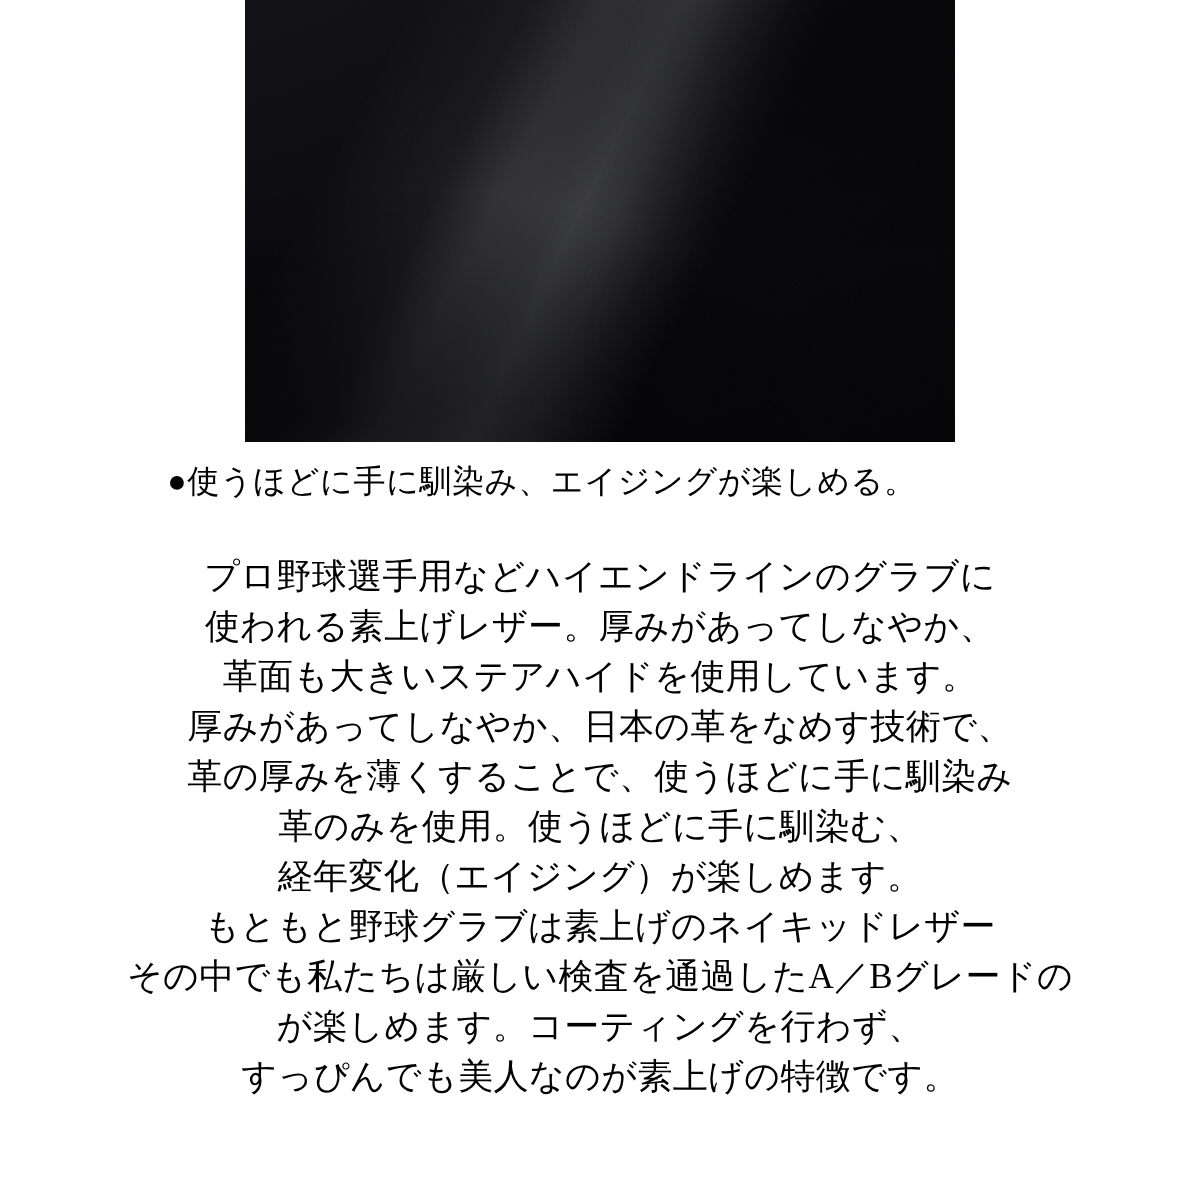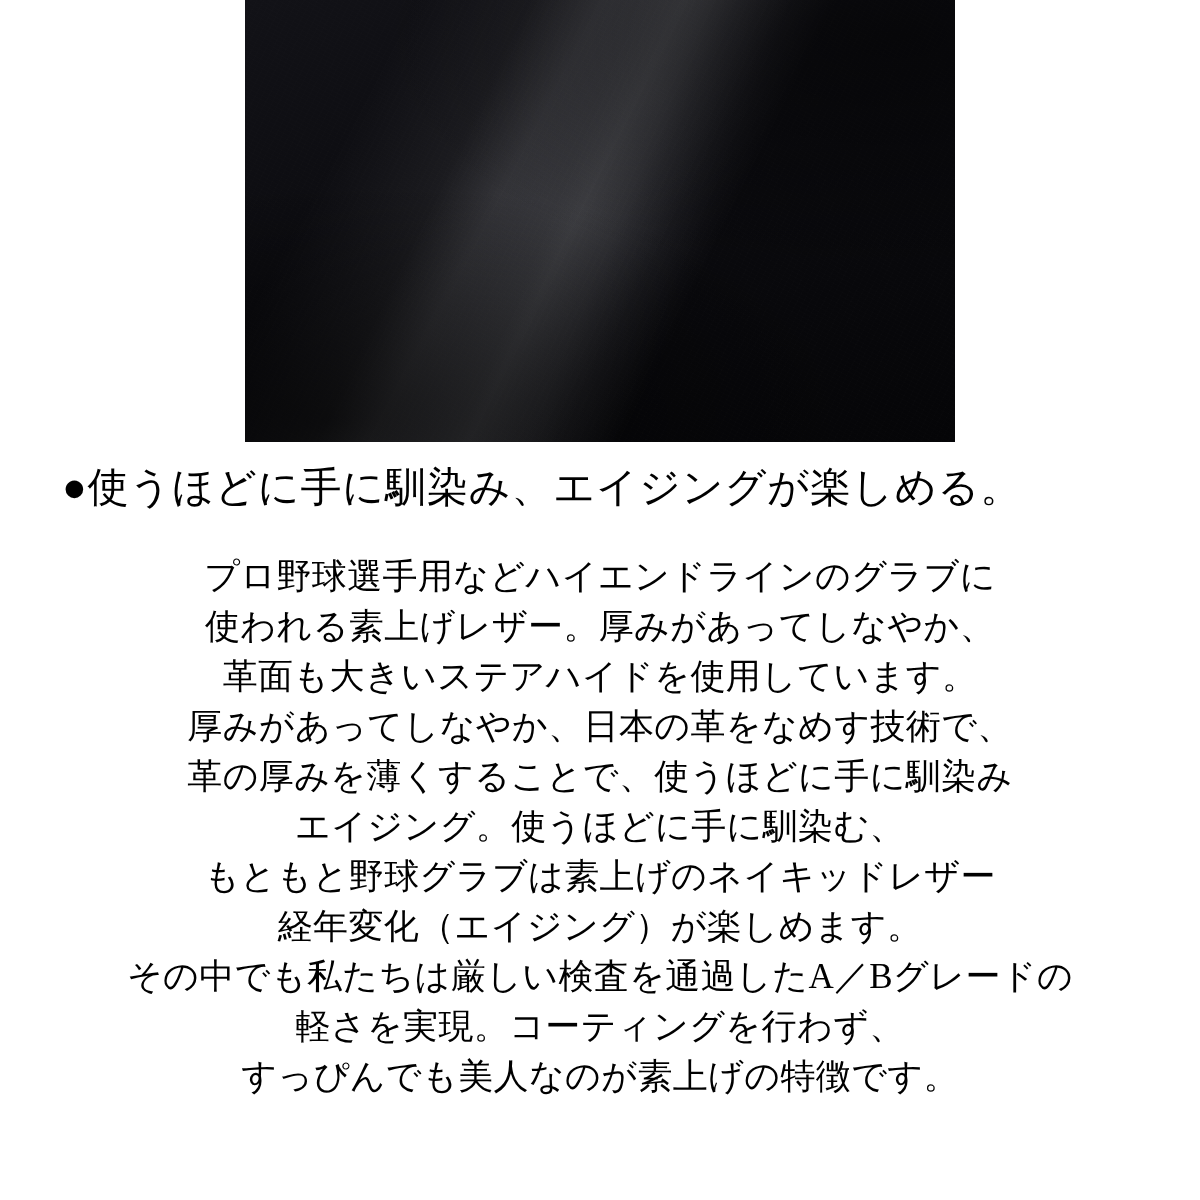--- a/index.html
+++ b/index.html
@@ -80,21 +80,21 @@
     pointer-events: none;
   }
 
   
   .headline {
     position: absolute;
     left: 0;
     top: 460px;
     width: 1084px;
     text-align: center;
-    font-size: 41px;
+    font-size: 32px;
     line-height: 1.35;
     letter-spacing: 0.02em;
     font-weight: 400;
     color: #000;
     white-space: nowrap;
   }
 
   
   .body-copy {
     position: absolute;
@@ -125,21 +125,21 @@
   </div>
 
   <div class="headline">●使うほどに手に馴染み、エイジングが楽しめる。</div>
 
   <div class="body-copy">
     <span class="line">プロ野球選手用などハイエンドラインのグラブに</span>
     <span class="line">使われる素上げレザー。厚みがあってしなやか、</span>
     <span class="line">革面も大きいステアハイドを使用しています。</span>
     <span class="line">厚みがあってしなやか、日本の革をなめす技術で、</span>
     <span class="line">革の厚みを薄くすることで、使うほどに手に馴染み</span>
-    <span class="line">エイジング。使うほどに手に馴染む、</span>
+    <span class="line">革のみを使用。使うほどに手に馴染む、</span>
+    <span class="line">経年変化（エイジング）が楽しめます。</span>
     <span class="line">もともと野球グラブは素上げのネイキッドレザー</span>
-    <span class="line">経年変化（エイジング）が楽しめます。</span>
     <span class="line">その中でも私たちは厳しい検査を通過したA／Bグレードの</span>
-    <span class="line">軽さを実現。コーティングを行わず、</span>
+    <span class="line">が楽しめます。コーティングを行わず、</span>
     <span class="line">すっぴんでも美人なのが素上げの特徴です。</span>
   </div>
 
 </div>
 
 </body></html>

